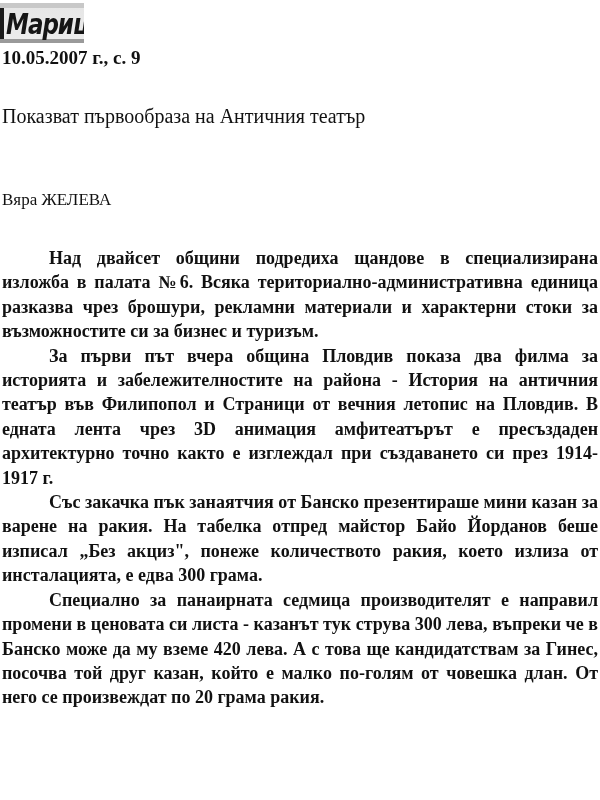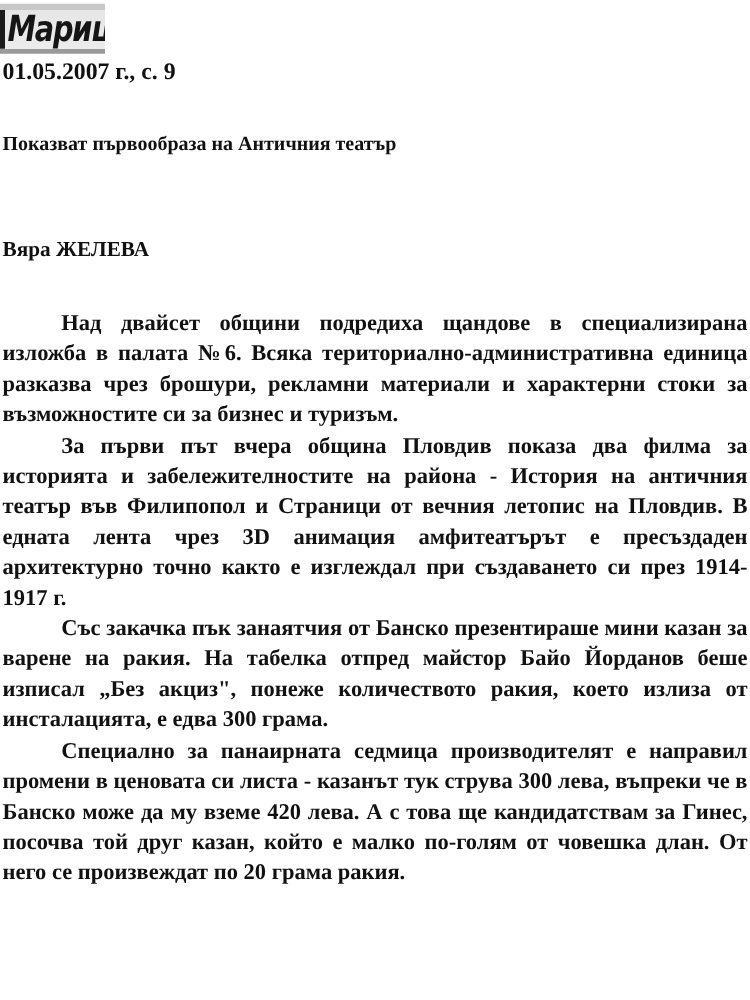--- a/index.html
+++ b/index.html
@@ -51,30 +51,30 @@
       left: 2px;
       top: 47px;
       font-weight: bold;
       font-size: 19px;
       line-height: 22px;
     }
     .title {
       position: absolute;
       left: 2px;
       top: 104px;
-      font-weight: bold;
-      font-size: 16px;
+      font-weight: normal;
+      font-size: 20px;
       line-height: 24px;
       white-space: nowrap;
     }
     .author {
       position: absolute;
       left: 2px;
       top: 190px;
-      font-weight: bold;
+      font-weight: normal;
       font-size: 17px;
       line-height: 20px;
     }
     .article {
       position: absolute;
       left: 2px;
       top: 246px;
       width: 596px;
       font-size: 18px;
       line-height: 24.4px;
@@ -87,21 +87,21 @@
     }
   </style>
 </head>
 <body>
 
 <div class="logo">
   <div class="logo-bar"></div>
   <div class="logo-text">Марица</div>
 </div>
 
-<div class="date">01.05.2007 г., с. 9</div>
+<div class="date">10.05.2007 г., с. 9</div>
 
 <div class="title">Показват първообраза на Античния театър</div>
 
 <div class="author">Вяра ЖЕЛЕВА</div>
 
 <div class="article">
   <p>Над двайсет общини подредиха щандове в специализирана изложба в палата №6. Всяка териториално-административна единица разказва чрез брошури, рекламни материали и характерни стоки за възможностите си за бизнес и туризъм.</p>
   <p>За първи път вчера община Пловдив показа два филма за историята и забележителностите на района - История на античния театър във Филипопол и Страници от вечния летопис на Пловдив. В едната лента чрез 3D анимация амфитеатърът е пресъздаден архитектурно точно както е изглеждал при създаването си през 1914-1917 г.</p>
   <p>Със закачка пък занаятчия от Банско презентираше мини казан за варене на ракия. На табелка отпред майстор Байо Йорданов беше изписал „Без акциз", понеже количеството ракия, което излиза от инсталацията, е едва 300 грама.</p>
   <p>Специално за панаирната седмица производителят е направил промени в ценовата си листа - казанът тук струва 300 лева, въпреки че в Банско може да му вземе 420 лева. А с това ще кандидатствам за Гинес, посочва той друг казан, който е малко по-голям от човешка длан. От него се произвеждат по 20 грама ракия.</p>

